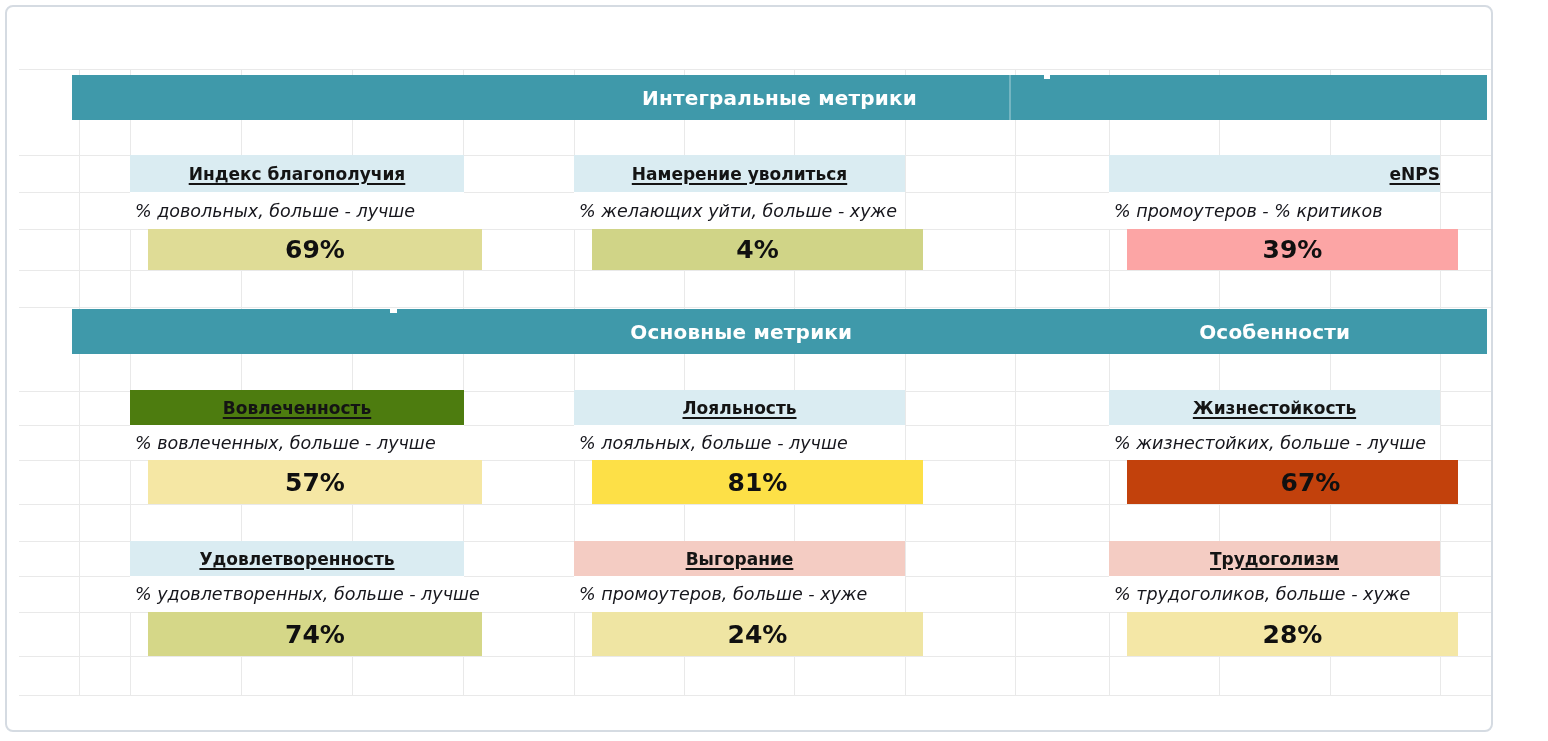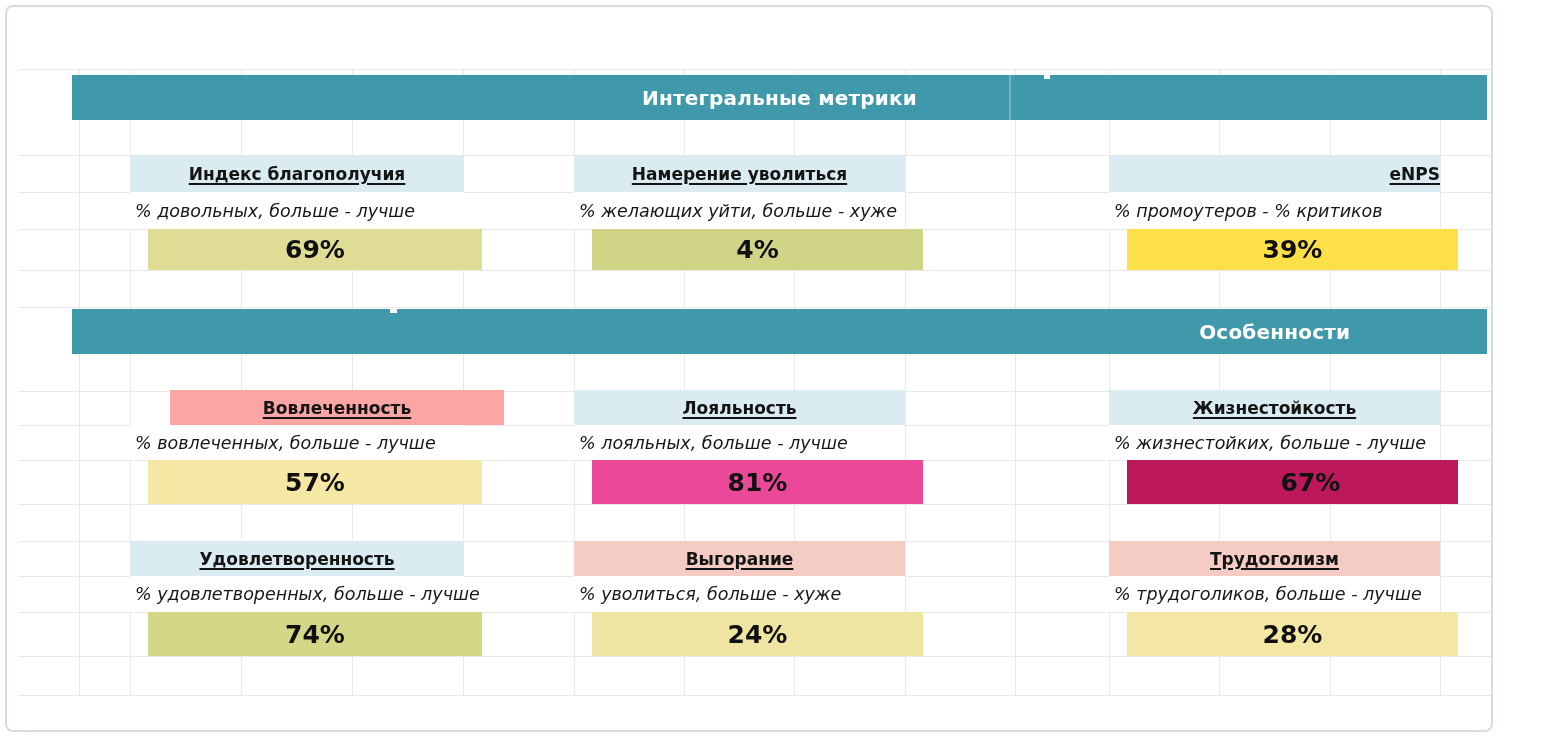--- a/index.html
+++ b/index.html
@@ -75,20 +75,21 @@
   <div class="vline" style="left:1433px"></div>
 
   <div class="bar" id="bar1" style="background-color: rgb(63, 153, 170);">
     <span class="bar-seam" style="left:937px"></span>
     <span class="bar-notch" style="left:972px;width:6px"></span>
     <span class="bar-label" style="left:50%">Интегральные метрики</span>
   </div>
 
   <div class="bar" id="bar2" style="background-color: rgb(63, 153, 170);">
     <span class="bar-notch" style="left:318px;width:7px"></span>
+    <span class="bar-label" style="left:47.3%">Основные метрики</span>
     <span class="bar-label" style="left:85%">Особенности</span>
   </div>
 
   <div class="metric row1 colA">
     <div class="cell m-title" style="background-color: rgb(218, 236, 242);">
       <span>Индекс благополучия</span>
     </div>
     <div class="cell m-desc">
       <span>% довольных, больше - лучше</span>
     </div>
@@ -109,57 +110,57 @@
     </div>
   </div>
 
   <div class="metric row1 colC">
     <div class="cell m-title" style="background-color: rgb(218, 236, 242); justify-content: flex-end;">
       <span>eNPS</span>
     </div>
     <div class="cell m-desc">
       <span>% промоутеров - % критиков</span>
     </div>
-    <div class="cell m-value" style="background-color: #fde047;">
+    <div class="cell m-value" style="background-color: #fca5a5;">
       <span>39%</span>
     </div>
   </div>
 
   <div class="metric row2 colA">
-    <div class="cell m-title" style="background-color: #fca5a5; margin-left: 40px;">
+    <div class="cell m-title" style="background-color: #4d7c0f;">
       <span>Вовлеченность</span>
     </div>
     <div class="cell m-desc">
       <span>% вовлеченных, больше - лучше</span>
     </div>
     <div class="cell m-value" style="background-color: rgb(245, 231, 164);">
       <span>57%</span>
     </div>
   </div>
 
   <div class="metric row2 colB">
     <div class="cell m-title" style="background-color: rgb(218, 236, 242);">
       <span>Лояльность</span>
     </div>
     <div class="cell m-desc">
       <span>% лояльных, больше - лучше</span>
     </div>
-    <div class="cell m-value" style="background-color: #ec4899;">
+    <div class="cell m-value" style="background-color: #fde047;">
       <span>81%</span>
     </div>
   </div>
 
   <div class="metric row2 colC">
     <div class="cell m-title" style="background-color: rgb(218, 236, 242);">
       <span>Жизнестойкость</span>
     </div>
     <div class="cell m-desc">
       <span>% жизнестойких, больше - лучше</span>
     </div>
-    <div class="cell m-value" style="background-color: #be185d; padding-left: 36px;">
+    <div class="cell m-value" style="background-color: #c2410c; padding-left: 36px;">
       <span>67%</span>
     </div>
   </div>
 
   <div class="metric row3 colA">
     <div class="cell m-title" style="background-color: rgb(218, 236, 242);">
       <span>Удовлетворенность</span>
     </div>
     <div class="cell m-desc">
       <span>% удовлетворенных, больше - лучше</span>
@@ -167,32 +168,32 @@
     <div class="cell m-value" style="background-color: rgb(213, 215, 136);">
       <span>74%</span>
     </div>
   </div>
 
   <div class="metric row3 colB">
     <div class="cell m-title" style="background-color: rgb(244, 204, 195);">
       <span>Выгорание</span>
     </div>
     <div class="cell m-desc">
-      <span>% уволиться, больше - хуже</span>
+      <span>% промоутеров, больше - хуже</span>
     </div>
     <div class="cell m-value" style="background-color: rgb(239, 229, 163);">
       <span>24%</span>
     </div>
   </div>
 
   <div class="metric row3 colC">
     <div class="cell m-title" style="background-color: rgb(244, 204, 195);">
       <span>Трудоголизм</span>
     </div>
     <div class="cell m-desc">
-      <span>% трудоголиков, больше - лучше</span>
+      <span>% трудоголиков, больше - хуже</span>
     </div>
     <div class="cell m-value" style="background-color: rgb(244, 231, 166); align-items: center;">
       <span>28%</span>
     </div>
   </div>
 
 </div>
 
 </body></html>

